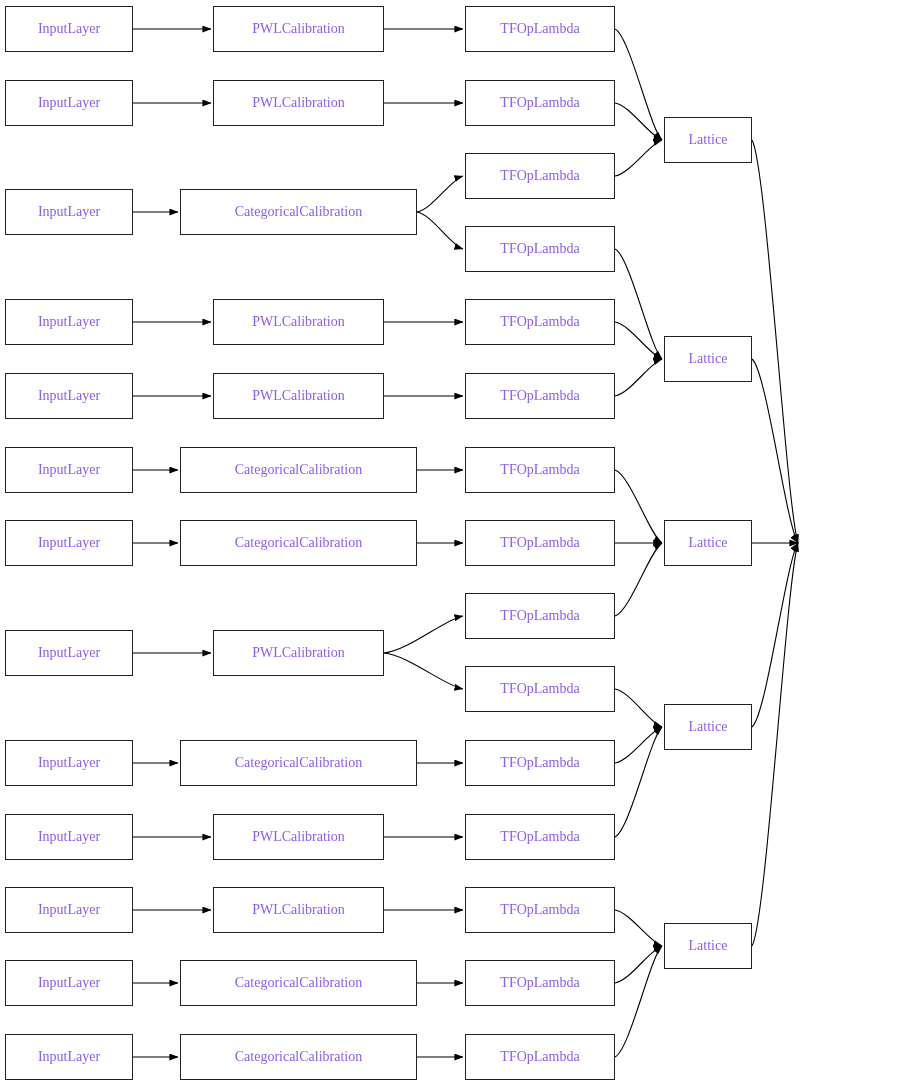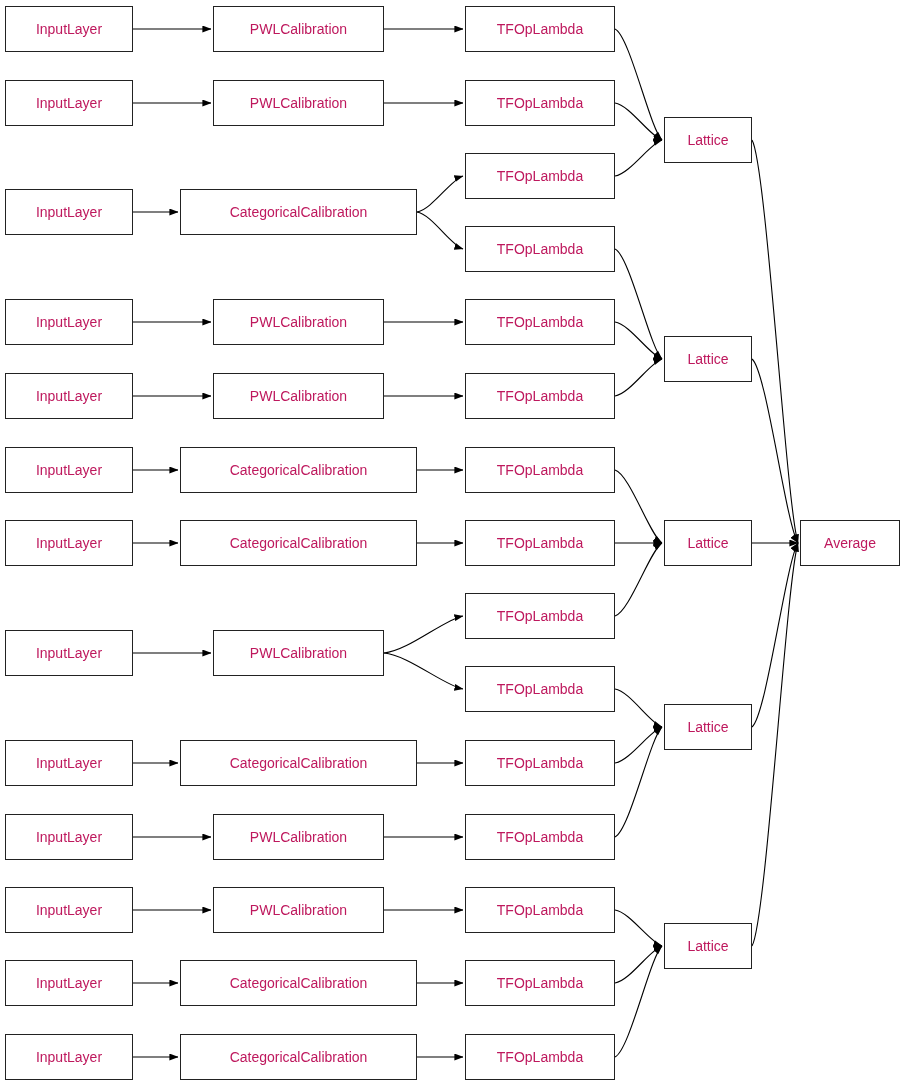--- a/index.html
+++ b/index.html
@@ -29,24 +29,24 @@
     border: 1px solid #222222;
     background: #ffffff;
     display: flex;
     align-items: center;
     justify-content: center;
     color: #000000;
     white-space: nowrap;
     overflow: hidden;
   }
   .node .node-label {
-    font-family: Liberation Sans, sans-serif;
+    font-family: Liberation Serif, serif;
     font-size: 14px;
     line-height: 1;
-    color: #be185d;
+    color: #8b5cf6;
     text-align: center;
   }
 </style>
 </head>
 <body>
 
 <div id="canvas" style="width: 905px; height: 1087px; background: rgb(255, 255, 255);">
   <svg id="edge-layer" width="905" height="1087" viewBox="0 0 905 1087" xmlns="http://www.w3.org/2000/svg">
       <defs>
         <marker id="arrowhead" markerWidth="9" markerHeight="7" refX="8.6" refY="3.5" orient="auto" markerUnits="userSpaceOnUse">
@@ -233,16 +233,13 @@
     </div>
     <div class="node" style="left: 664px; top: 520px; width: 88px; height: 46px; border-color: rgb(34, 34, 34); background: rgb(255, 255, 255);">
       <span class="node-label">Lattice</span>
     </div>
     <div class="node" style="left: 664px; top: 704px; width: 88px; height: 46px; border-color: rgb(34, 34, 34); background: rgb(255, 255, 255);">
       <span class="node-label">Lattice</span>
     </div>
     <div class="node" style="left: 664px; top: 923px; width: 88px; height: 46px; border-color: rgb(34, 34, 34); background: rgb(255, 255, 255);">
       <span class="node-label">Lattice</span>
     </div>
-    <div class="node" style="left: 800px; top: 520px; width: 100px; height: 46px; border-color: rgb(34, 34, 34); background: rgb(255, 255, 255);">
-      <span class="node-label">Average</span>
-    </div>
   </div>
 
 </body></html>

